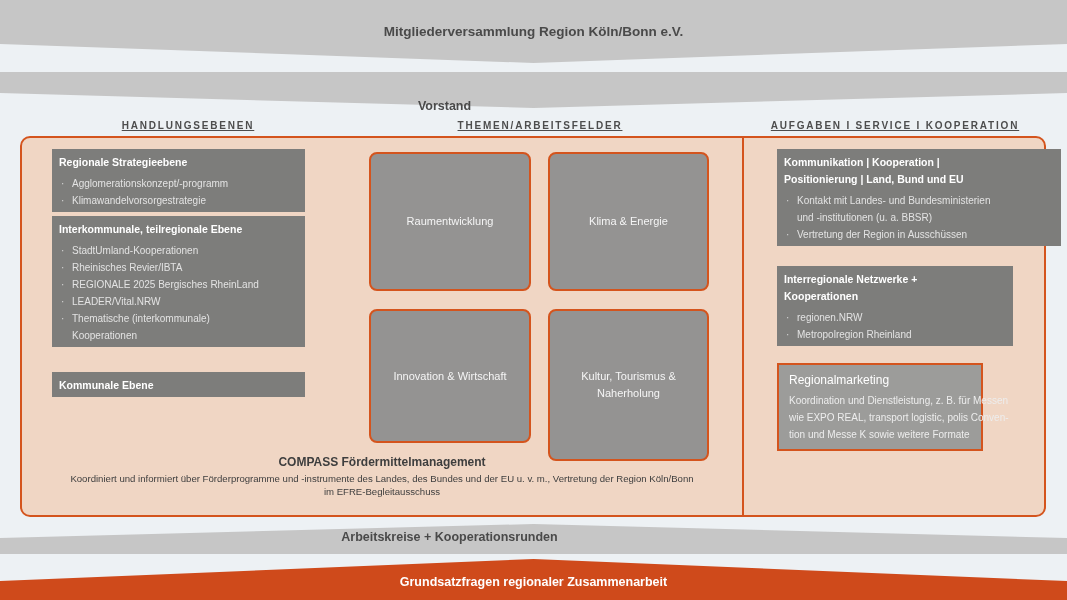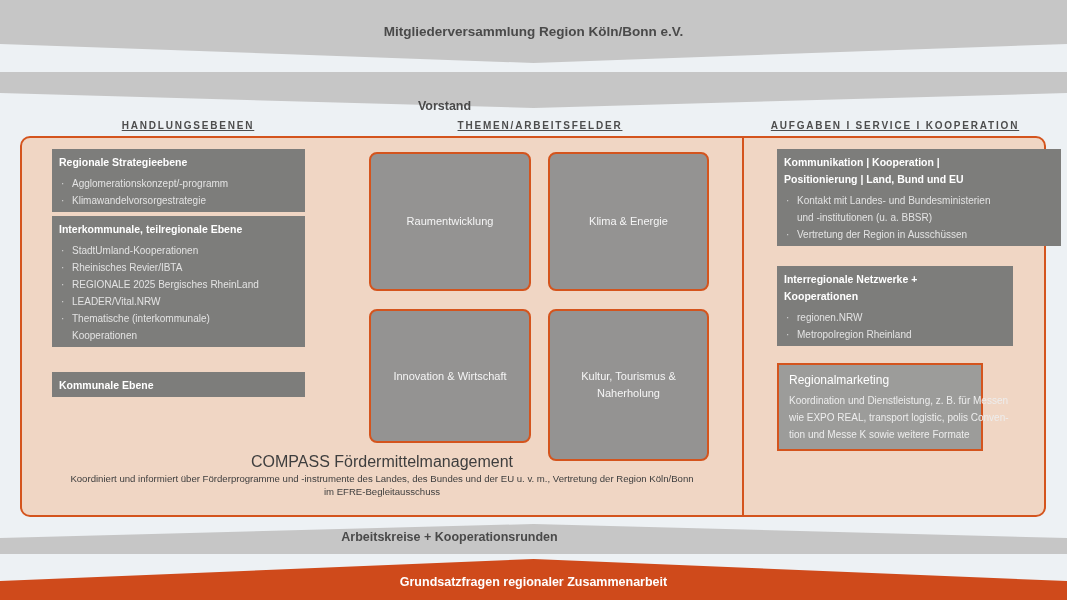--- a/index.html
+++ b/index.html
@@ -46,21 +46,21 @@
     color:#e3e3e3; white-space:pre-line;
   }
   .gbox li::before { content:"·"; position:absolute; left:2px; top:0; color:#d8d8d8; }
   .mbox {
     position:absolute; box-sizing:border-box; border-radius:8px;
     background:var(--mid_box_gray,#949392); border:2px solid var(--accent_orange,#d4541d);
     display:flex; align-items:center; justify-content:center; text-align:center;
     color:#f5f5f5; font-size:11px; line-height:17px; white-space:pre-line;
   }
   .compass { position:absolute; left:52px; top:455px; width:660px; text-align:center; }
-  .compass-title { font-size:16px; font-weight:normal; color:#3e3e3e; line-height:14px; margin-bottom:3px; }
+  .compass-title { font-size:12px; font-weight:bold; color:#3e3e3e; line-height:14px; margin-bottom:3px; }
   .compass-body { font-size:9.6px; color:#3e3e3e; line-height:13px; white-space:pre; }
   .marketing {
     background:var(--marketing_gray,#9c9c9a); border:2px solid var(--accent_orange,#d4541d);
     padding:6px 8px 6px 10px;
   }
   .marketing-title { font-size:12px; color:#ffffff; line-height:18px; font-weight:normal; }
   .marketing-body { font-size:10px; color:#ededed; line-height:17px; white-space:pre; margin-top:3px; }
   .footer-gray-label {
     position:absolute; top:529px; left:0; width:899px; text-align:center;
     font-size:12.5px; font-weight:bold; color:var(--dark_text,#4a4a4a); line-height:16px;

